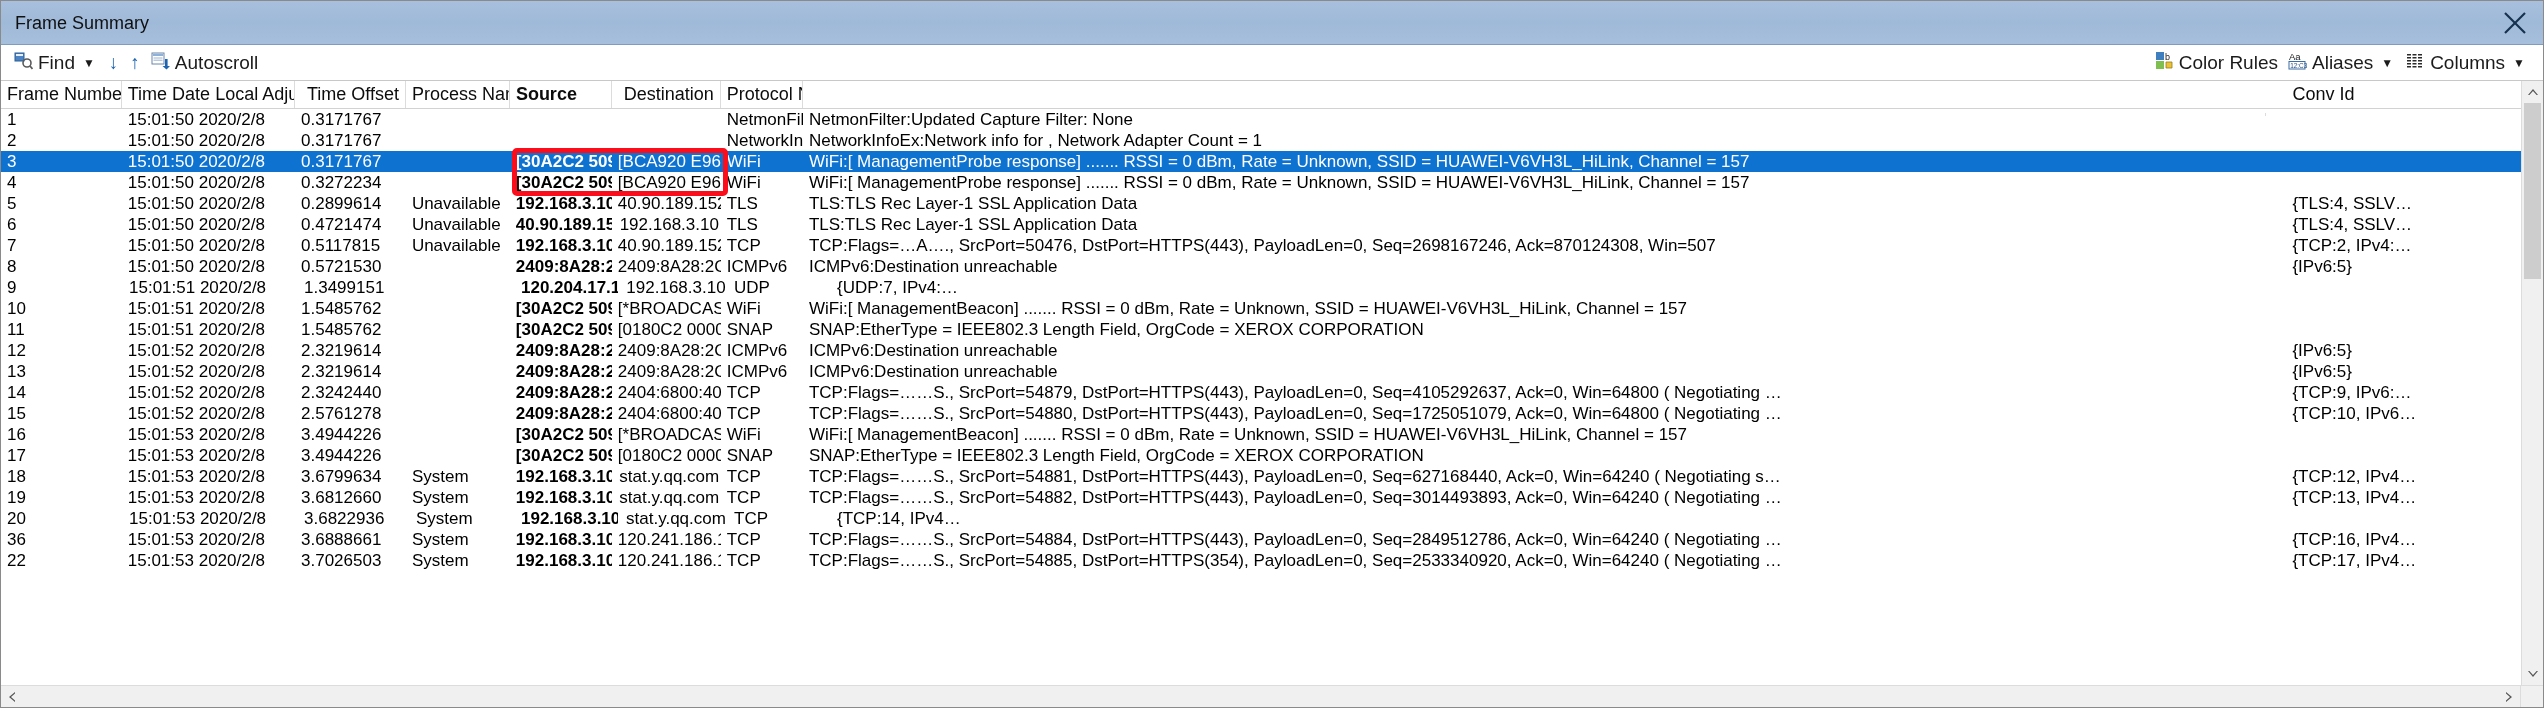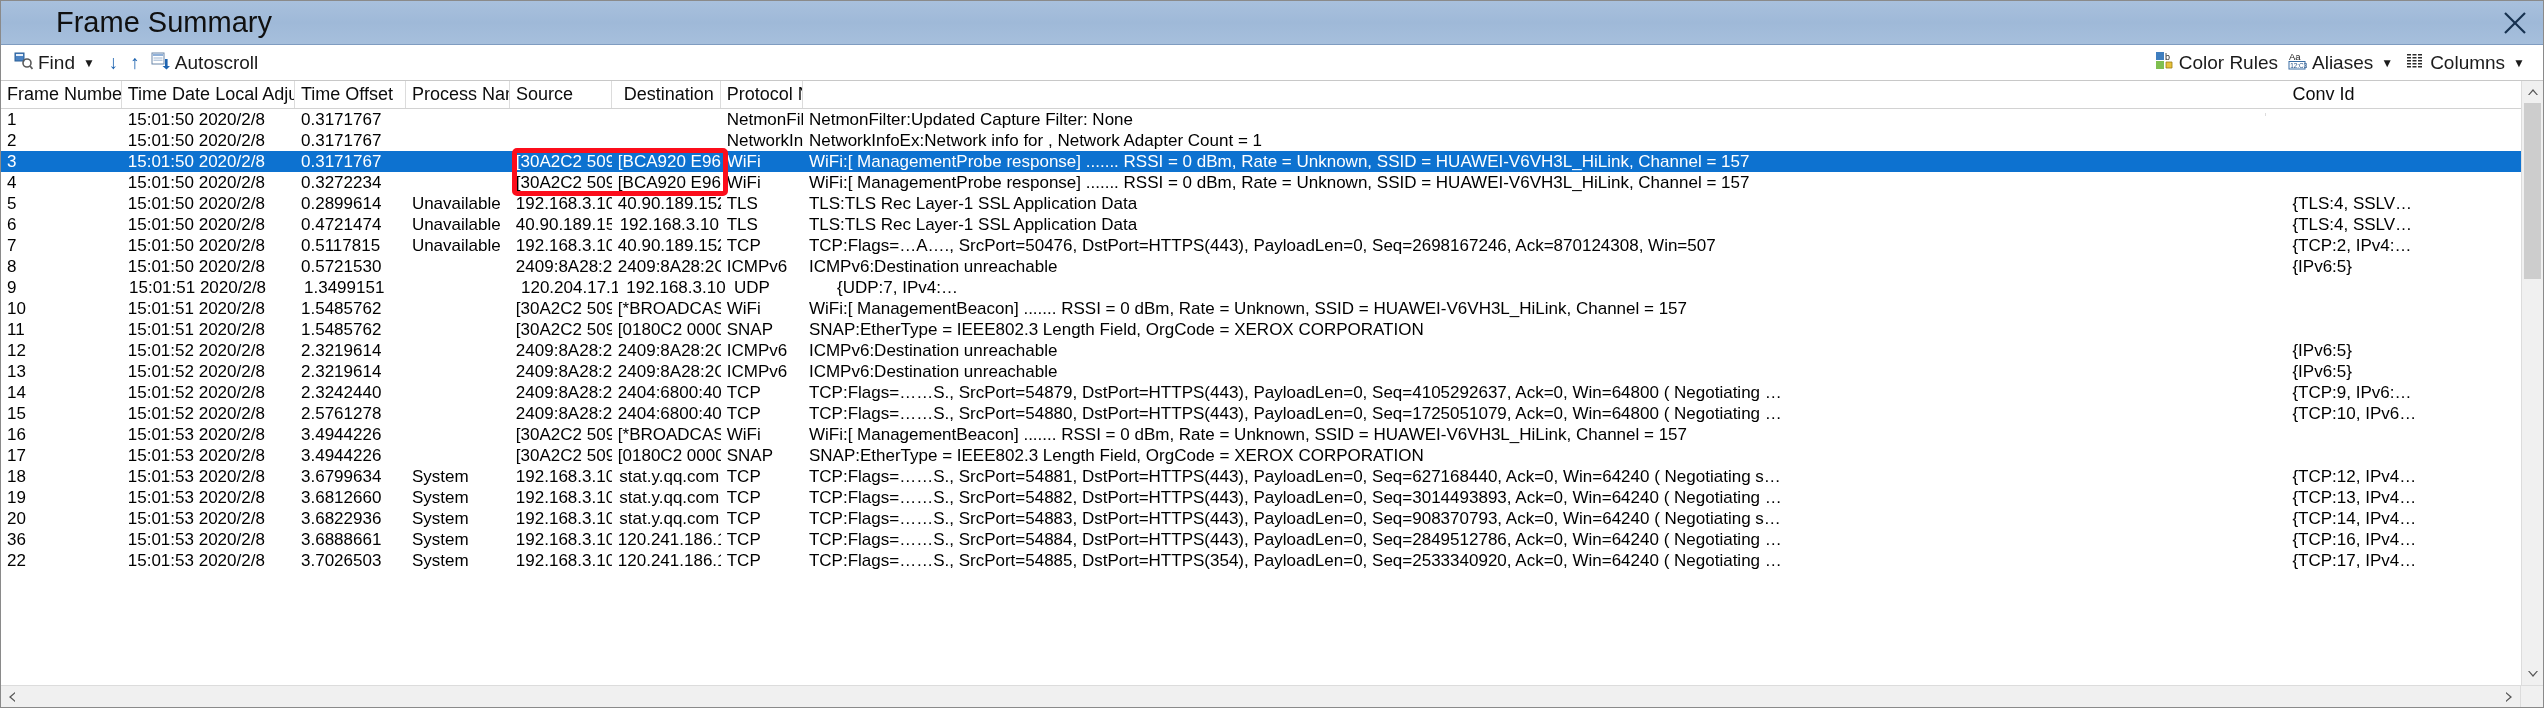--- a/index.html
+++ b/index.html
@@ -32,25 +32,24 @@
     min-height: 44px;
     background: linear-gradient(to bottom, #a8c0dd 0%, #9fb9d8 50%, #a6bfdc 100%);
     border-bottom: 1px solid #7f9cc0;
     display: flex;
     align-items: center;
     justify-content: space-between;
     padding: 0 8px 0 14px;
     box-sizing: border-box;
   }
   .titlebar-title {
-    font-size: 29px;
+    font-size: 18px;
     color: #101010;
     letter-spacing: 0px;
     line-height: 1;
-    margin-left: 41px;
   }
   .close-btn {
     width: 40px;
     height: 40px;
     display: flex;
     align-items: center;
     justify-content: center;
     cursor: pointer;
   }
   .close-btn svg { display: block; }
@@ -156,30 +155,30 @@
     text-overflow: clip;
     line-height: 1.15;
     cursor: default;
   }
 
   
   .c-num   { width: 122px; }
   .c-time  { width: 175px; }
   .c-off   { width: 112px; }
   .c-proc  { width: 105px; }
-  .c-src   { width: 103px; }
+  .c-src   { width: 103px; font-weight: bold; }
   .c-dst   { width: 110px; text-align: center; }
   .c-proto { width: 83px;  }
   .c-desc  { width: 1479px; }
   .c-conv  { width: 237px; margin-left: 20px; }
 
   
   .header-row .c-num   { width: 122px; }
   .header-row .c-time  { width: 175px; }
-  .header-row .c-off   { width: 112px; }
+  .header-row .c-off   { width: 112px; text-align: center; }
   .header-row .c-proc  { width: 105px; }
   .header-row .c-src   { width: 103px; }
   .header-row .c-dst   { width: 110px; }
   .header-row .c-proto { width: 83px;  }
   .header-row .c-desc  { width: 1479px; margin-top: 32px; }
   .header-row .c-conv  { width: 237px; border-right: none; }
 
   
   .annot-box {
     position: absolute;
@@ -585,21 +584,20 @@
             <div class="cell c-conv">{TCP:13, IPv4…</div>
           </div>
           <div class="row">
             <div class="cell c-num">20</div>
             <div class="cell c-time">15:01:53 2020/2/8</div>
             <div class="cell c-off">3.6822936</div>
             <div class="cell c-proc">System</div>
             <div class="cell c-src">192.168.3.10</div>
             <div class="cell c-dst">stat.y.qq.com</div>
             <div class="cell c-proto">TCP</div>
-            <div class="cell c-desc">TCP:Flags=……S., SrcPort=54883, DstPort=HTTPS(443), PayloadLen=0, Seq=908370793, Ack=0, Win=64240 ( Negotiating s…</div>
             <div class="cell c-conv">{TCP:14, IPv4…</div>
           </div>
           <div class="row">
             <div class="cell c-num">36</div>
             <div class="cell c-time">15:01:53 2020/2/8</div>
             <div class="cell c-off">3.6888661</div>
             <div class="cell c-proc">System</div>
             <div class="cell c-src">192.168.3.10</div>
             <div class="cell c-dst">120.241.186.183</div>
             <div class="cell c-proto">TCP</div>

